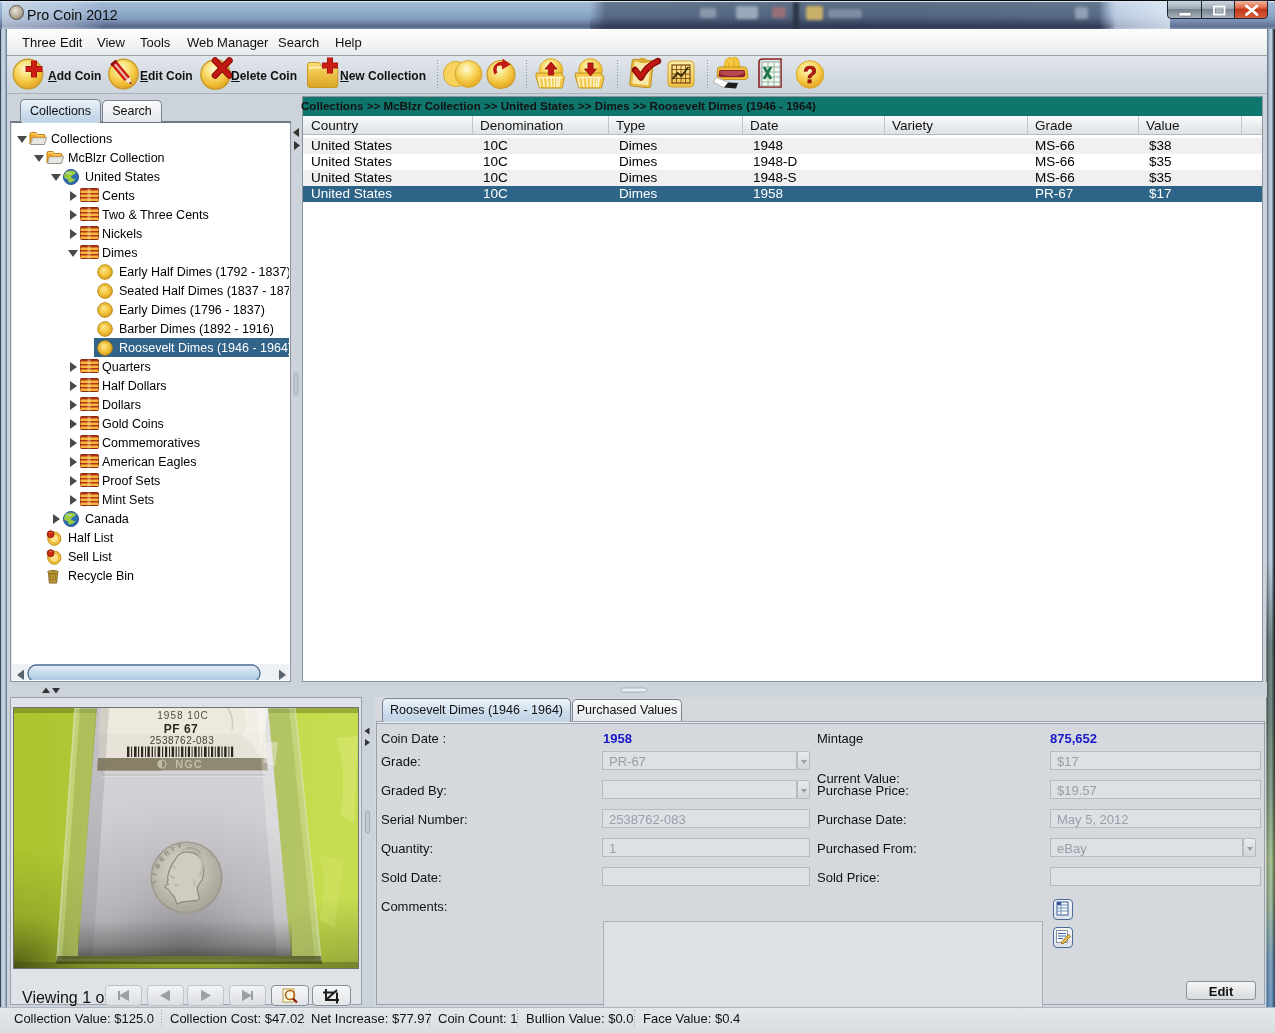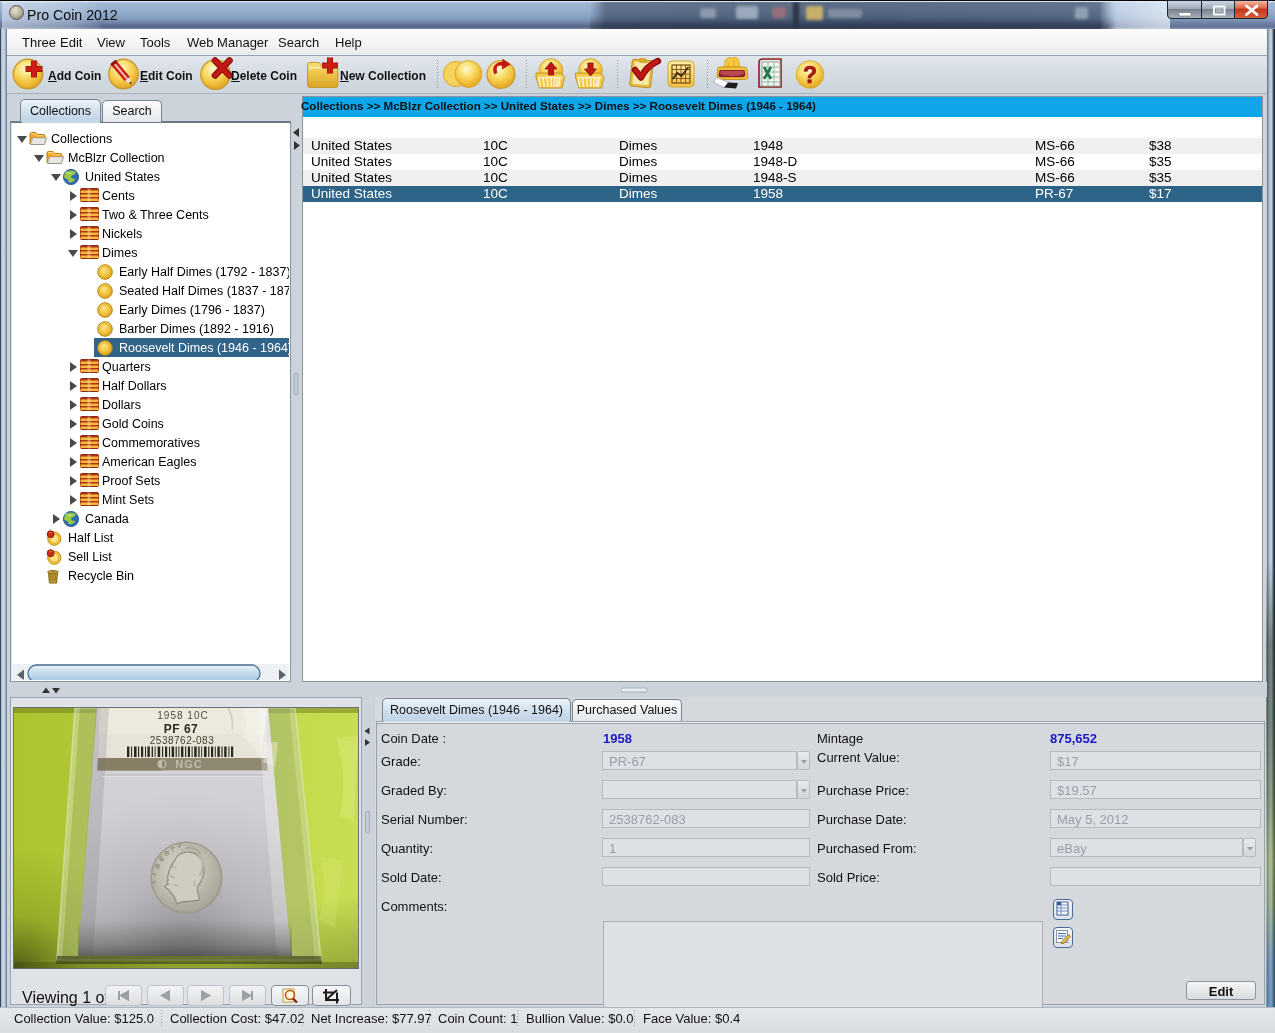--- a/index.html
+++ b/index.html
@@ -75,21 +75,21 @@
 .tri.open { border-left:5px solid transparent; border-right:5px solid transparent; border-top:7px solid #4a4a4a; }
 .tri.closed { border-top:5px solid transparent; border-bottom:5px solid transparent; border-left:7px solid #4a4a4a; }
 
 #tree-hsb { position:absolute; left:1px; bottom:1px; height:16px; right:1px; background:#eef1f4; }
 
 
 #vdivider { left:291px; top:97px; width:11px; height:585px; background:#ccd3da; }
 
 
 #rightpanel { left:302px; top:96px; width:961px; height:586px; background:#fff; border:1px solid #8a939e; }
-#breadcrumb { position:absolute; left:0px; top:0px; width:959px; height:20px; background:#0ea5e9; font-size:11.6px; font-weight:bold; color:#111; }
+#breadcrumb { position:absolute; left:0px; top:0px; width:959px; height:20px; background:#0f766e; font-size:11.6px; font-weight:bold; color:#111; }
 #thead { position:absolute; left:0px; top:19px; width:959px; height:19px;
   background:linear-gradient(180deg,#fafbfc,#e8ebee 60%,#dde1e5); border-bottom:1px solid #b4bac2;}
 .th { position:absolute; top:2px; font-size:13.5px; color:#111; }
 .thsep { position:absolute; top:0; width:1px; height:19px; background:#c0c5cb; }
 .drow { position:absolute; left:0; width:959px; height:16px; font-size:13.5px; color:#000; }
 .drow span { position:absolute; top:0px; }
 .drow.odd { background:#f0f0f1; }
 .drow.even { background:#fff; }
 .drow.sel { background:#2e6488; color:#fff; }
 
@@ -584,20 +584,36 @@
     <path d="M2 35.5 L8 31 L8 40 Z" fill="#333"></path>
     <path d="M3 44 L3 53 L9 48.5 Z" fill="#333"></path>
     <rect x="3" y="276" width="4" height="22" rx="2" fill="#c3cad2" stroke="#98a2ac" stroke-width="0.8"></rect>
   </svg>
 </div>
 
 <div class="abs" id="rightpanel">
   <div id="breadcrumb">
       <span style="position:absolute;left:-2px;top:2px;">Collections &gt;&gt; McBlzr Collection &gt;&gt; United States &gt;&gt; Dimes &gt;&gt; Roosevelt Dimes (1946 - 1964)</span>
     </div>
+  <div id="thead">
+    <span class="th" style="left:8px">Country</span>
+    <span class="th" style="left:177px">Denomination</span>
+    <span class="th" style="left:313px">Type</span>
+    <span class="th" style="left:447px">Date</span>
+    <span class="th" style="left:589px">Variety</span>
+    <span class="th" style="left:732px">Grade</span>
+    <span class="th" style="left:843px">Value</span>
+    <div class="thsep" style="left:169px"></div>
+    <div class="thsep" style="left:305px"></div>
+    <div class="thsep" style="left:439px"></div>
+    <div class="thsep" style="left:581px"></div>
+    <div class="thsep" style="left:724px"></div>
+    <div class="thsep" style="left:835px"></div>
+    <div class="thsep" style="left:938px"></div>
+  </div>
   <div class="drow odd" style="top:41px">
       <span style="left:8px">United States</span>
       <span style="left:180px">10C</span>
       <span style="left:316px">Dimes</span>
       <span style="left:450px">1948</span>
       <span style="left:732px">MS-66</span>
       <span style="left:846px">$38</span>
     </div>
   <div class="drow even" style="top:57px">
       <span style="left:8px">United States</span>
@@ -813,21 +829,21 @@
 
   <div id="formbox">
     <span class="flabel" style="left:4px;top:9px">Coin Date :</span>
     <span class="fvalue" style="left:226px;top:9px">1958</span>
     <span class="flabel" style="left:440px;top:9px">Mintage</span>
     <span class="fvalue" style="left:673px;top:9px">875,652</span>
 
     <span class="flabel" style="left:4px;top:32px">Grade:</span>
     <div class="ffield" style="left:225px;top:29px;width:195px;">PR-67</div>
     <div class="fcombo-btn" style="left:420px;top:29px;"></div>
-    <span class="flabel" style="left:440px;top:28px">Current Value:</span>
+    <span class="flabel" style="left:440px;top:49px">Current Value:</span>
     <div class="ffield" style="left:673px;top:29px;width:211px;">$17</div>
 
     <span class="flabel" style="left:4px;top:61px">Graded By:</span>
     <div class="ffield" style="left:225px;top:58px;width:195px;"></div>
     <div class="fcombo-btn" style="left:420px;top:58px;"></div>
     <span class="flabel" style="left:440px;top:61px">Purchase Price:</span>
     <div class="ffield" style="left:673px;top:58px;width:211px;">$19.57</div>
 
     <span class="flabel" style="left:4px;top:90px">Serial Number:</span>
     <div class="ffield" style="left:225px;top:87px;width:208px;">2538762-083</div>

